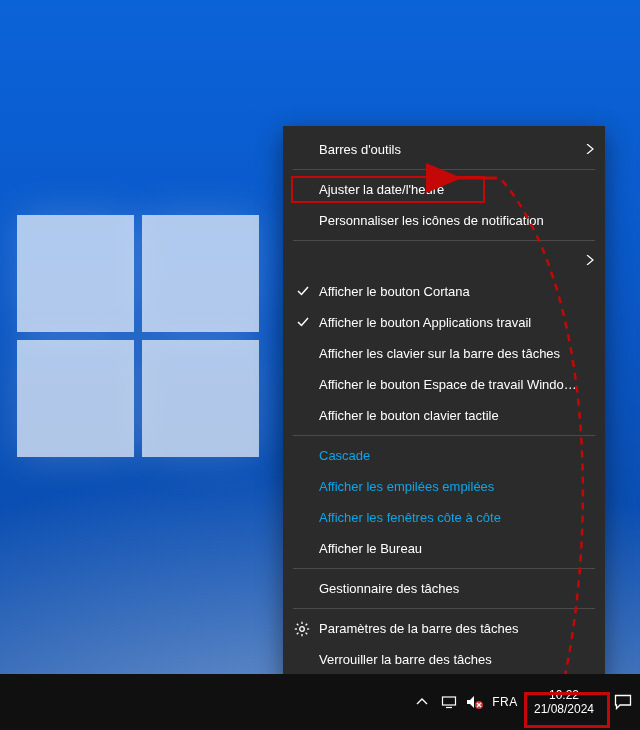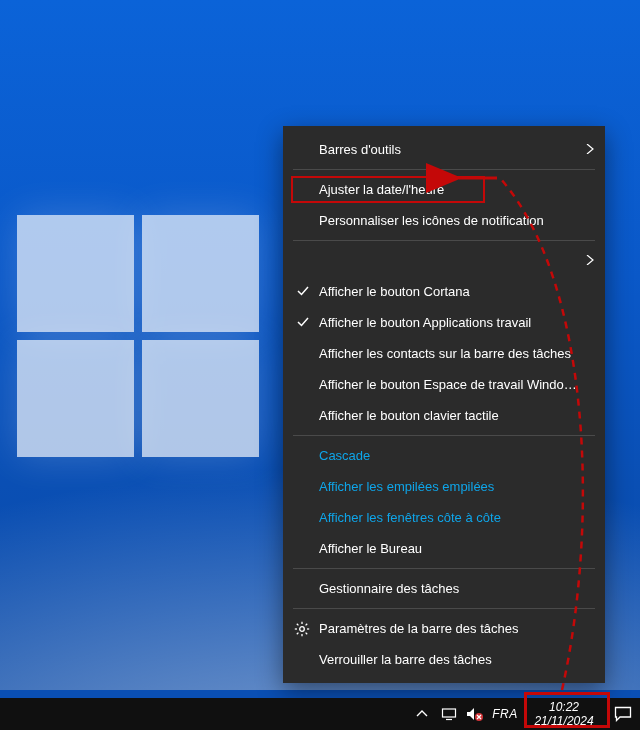--- a/index.html
+++ b/index.html
@@ -36,22 +36,22 @@
   .menu .check { position: absolute; left: 13px; top: 8px; width: 14px; height: 14px; color: #fff; }
   .menu .chev { position: absolute; right: 10px; top: 10px; width: 10px; height: 10px; color: #fff; }
   .menu .gear { position: absolute; left: 11px; top: 8px; width: 16px; height: 16px; color: #fff; }
   .menu .highlight {
     position: absolute; left: 8px; top: 2px; right: 120px; bottom: 2px;
     border: 2px solid #c40808; pointer-events: none;
   }
 
   
   .taskbar {
-    position: absolute; left:0; right:0; bottom:0; height:32px;
-    background: #101010; color:#fff; display:flex; align-items:center;font-style:italic;
+    position: absolute; left:0; right:0; bottom:0; height:56px;
+    background: #101010; color:#fff; display:flex; align-items:center;
   }
   .tray { margin-left:auto; display:flex; align-items:center; height:100%; }
   .tray .slot { display:flex; align-items:center; justify-content:center; height:100%; }
   .tray .caret { width:28px; }
   .tray .tiny  { width:26px; }
   .tray .lang  { width:34px; font-size:12px; letter-spacing:.5px; }
   .tray .clock { width:84px; flex-direction:column; font-size:12px; line-height:14px; text-align:center; }
   .tray .clock .time { }
   .tray .clock .date { }
   .tray .action { width:34px; }
@@ -120,21 +120,21 @@
     <div class="item">
       <span class="check">
         <svg viewBox="0 0 14 14">
             <path d="M2 7 L5.5 10.5 L12 3" fill="none" stroke="currentColor" stroke-width="1.5"></path>
           </svg>
       </span>
       <span class="label">Afficher le bouton Applications travail</span>
     </div>
 
     <div class="item">
-      <span class="label">Afficher les contacts sur la barre des tâches</span>
+      <span class="label">Afficher les clavier sur la barre des tâches</span>
     </div>
 
     <div class="item">
       <span class="label">Afficher le bouton Espace de travail Windows Ink</span>
     </div>
 
     <div class="item">
       <span class="label">Afficher le bouton clavier tactile</span>
     </div>
     <div class="sep"></div>
@@ -214,21 +214,21 @@
           <path d="M1 6 H4 L8 2 V14 L4 10 H1 Z" fill="#fff"></path>
           <circle cx="13" cy="11" r="4" fill="#d13438"></circle>
           <path d="M11 9 L15 13 M15 9 L11 13" stroke="#fff" stroke-width="1.3"></path>
         </svg>
       </div>
       <div class="slot lang">
         <span>FRA</span>
       </div>
       <div class="slot clock">
         <span class="time">10:22</span>
-        <span class="date">21/11/2024</span>
+        <span class="date">21/08/2024</span>
       </div>
       <div class="slot action">
         <svg width="18" height="16" viewBox="0 0 18 16">
           <path d="M1.5 1.5 H16.5 V11 H6 L2.5 14.5 V11 H1.5 Z" fill="none" stroke="#fff" stroke-width="1.3"></path>
         </svg>
       </div>
     </div>
   </div>
   <div class="clock-highlight"></div>
 </div>

